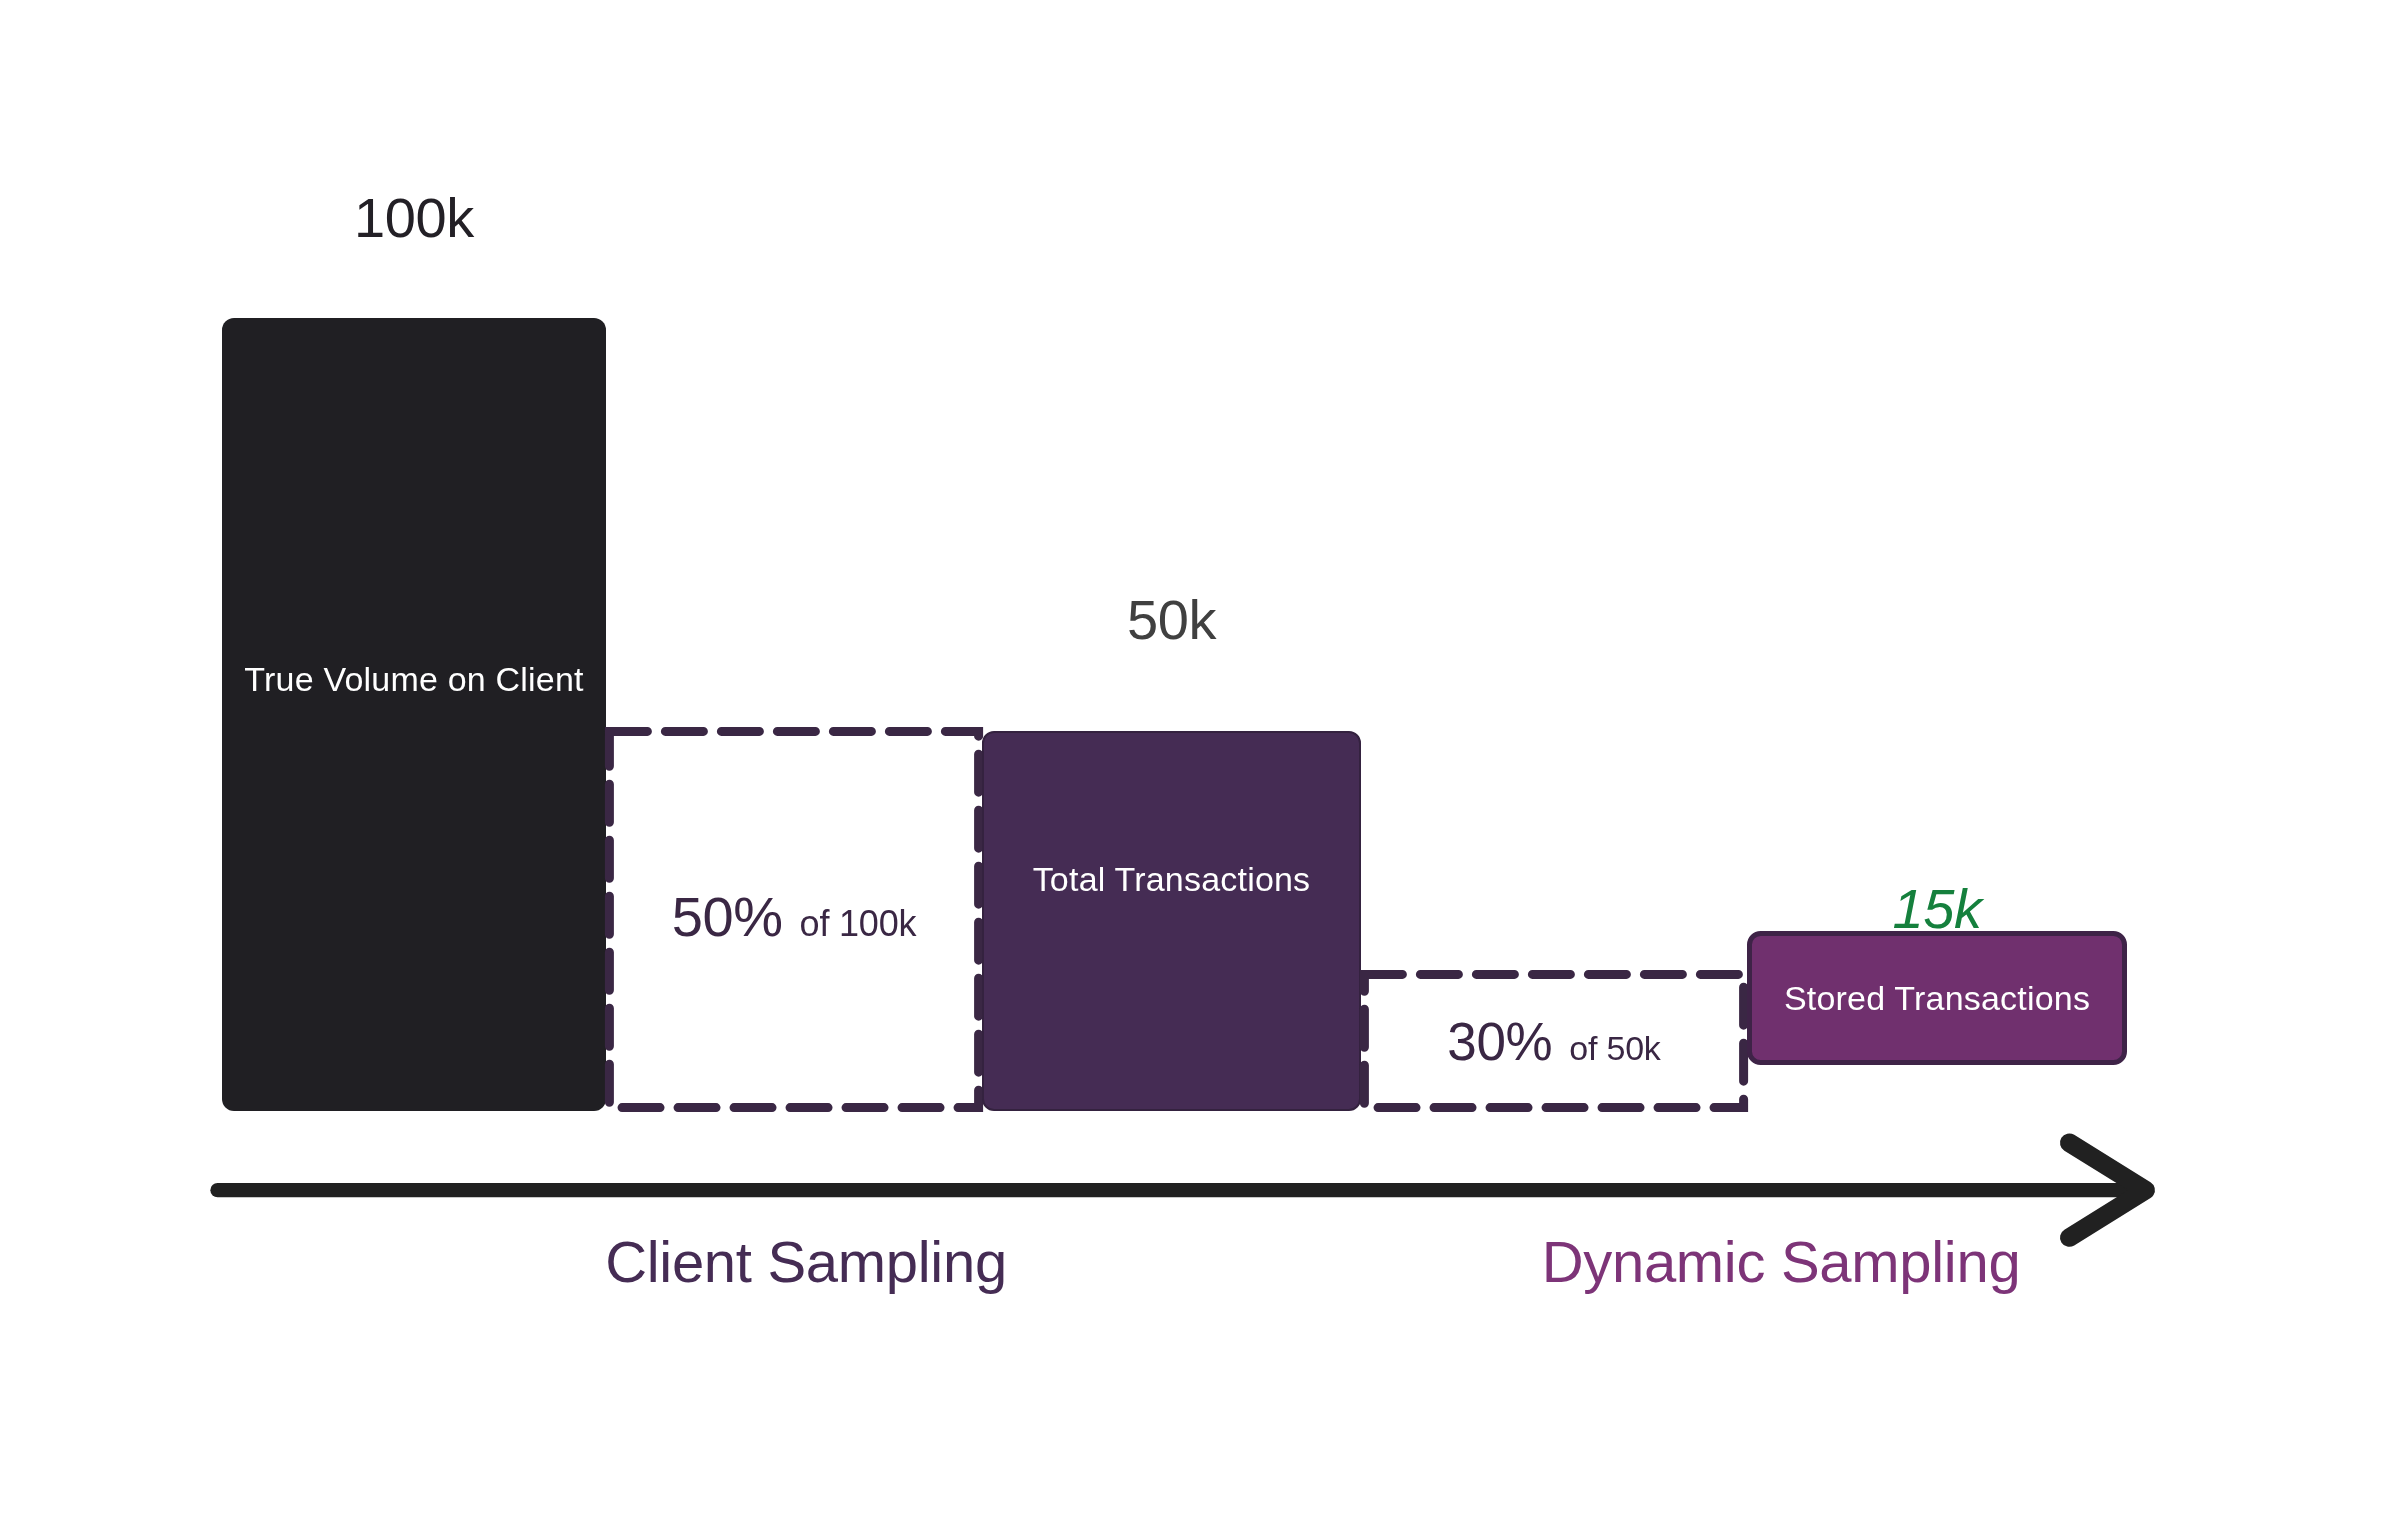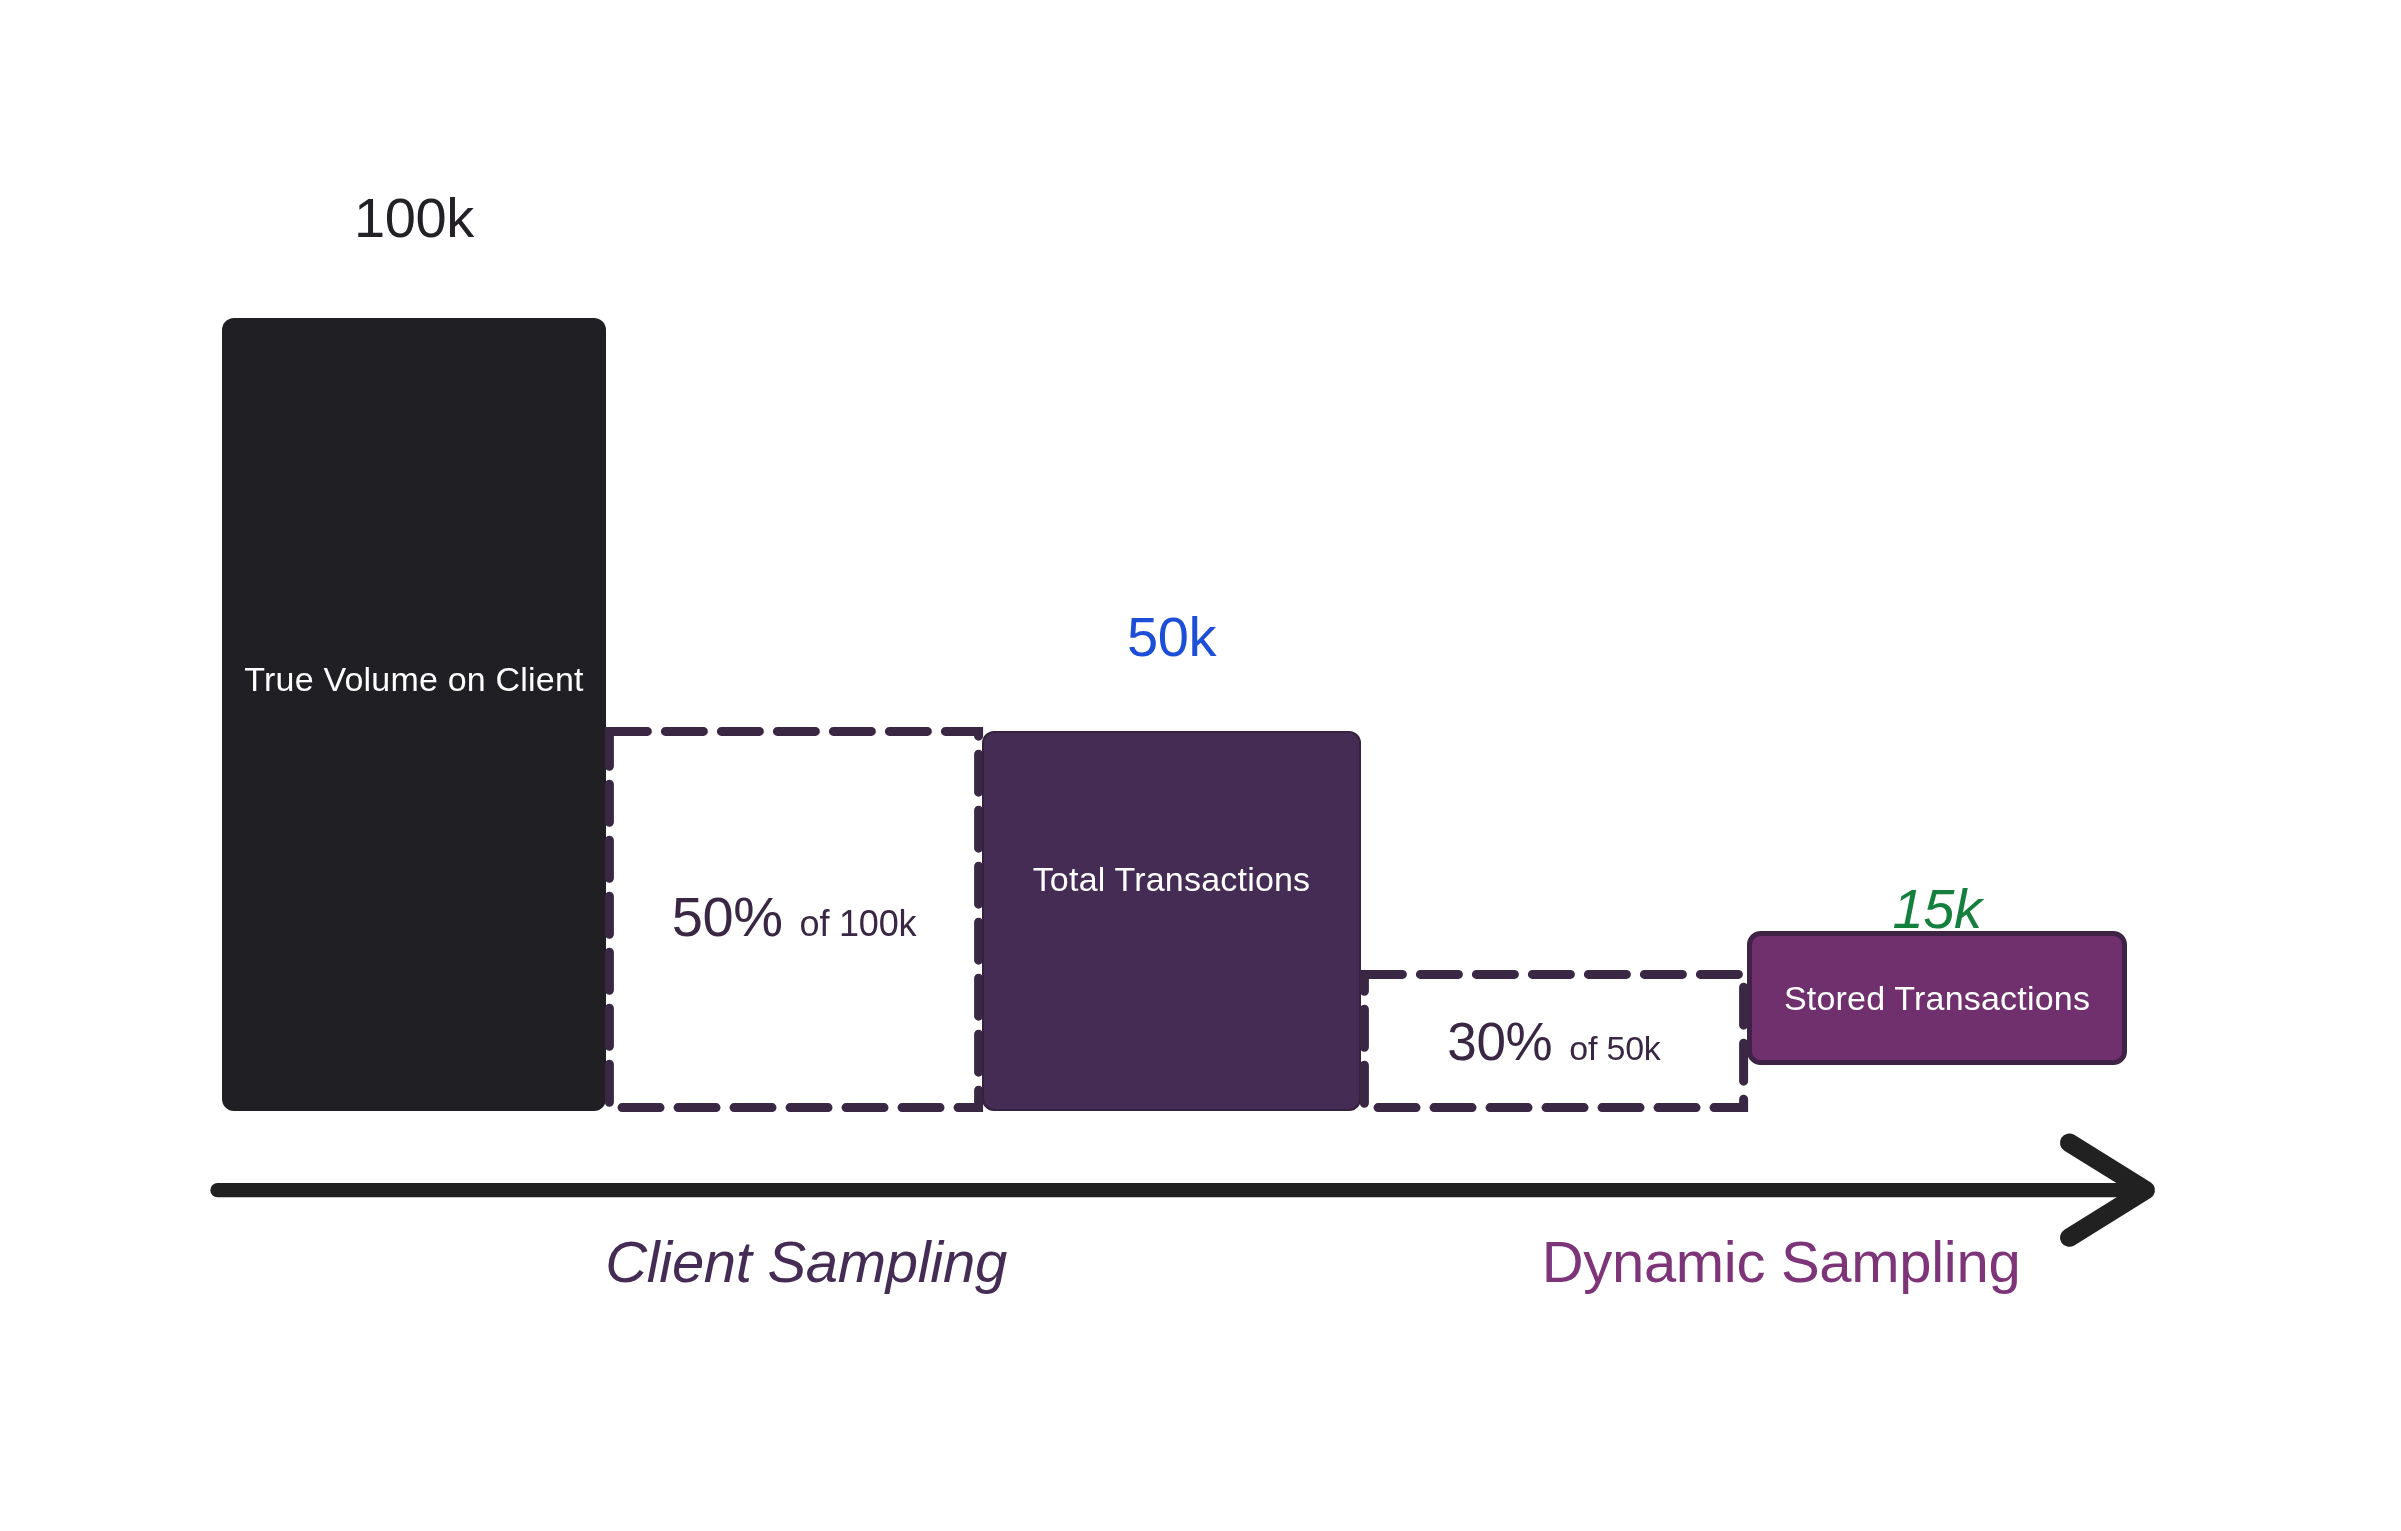--- a/index.html
+++ b/index.html
@@ -144,22 +144,22 @@
   }
   #value-100k {
     left: 222px;
     width: 384px;
     top: 185px;
     color: #232026;
   }
   #value-50k {
     left: 982px;
     width: 379px;
-    top: 604px;
-    color: #1d4ed8;
+    top: 587px;
+    color: #404040;
   }
   #value-15k {
     left: 1747px;
     width: 380px;
     top: 876px;
     color: #15803d;
     font-style: italic;
   }
 
   
@@ -184,21 +184,20 @@
     font-weight: 400;
     letter-spacing: -0.3px;
     text-align: center;
     white-space: nowrap;
   }
   #label-client-sampling {
     left: 382px;
     width: 848px;
     top: 1228px;
     color: #452C54;
-    font-style: italic;
   }
   #label-dynamic-sampling {
     left: 1357px;
     width: 848px;
     top: 1228px;
     color: #7D3478;
   }
 </style>
 </head>
 <body>

